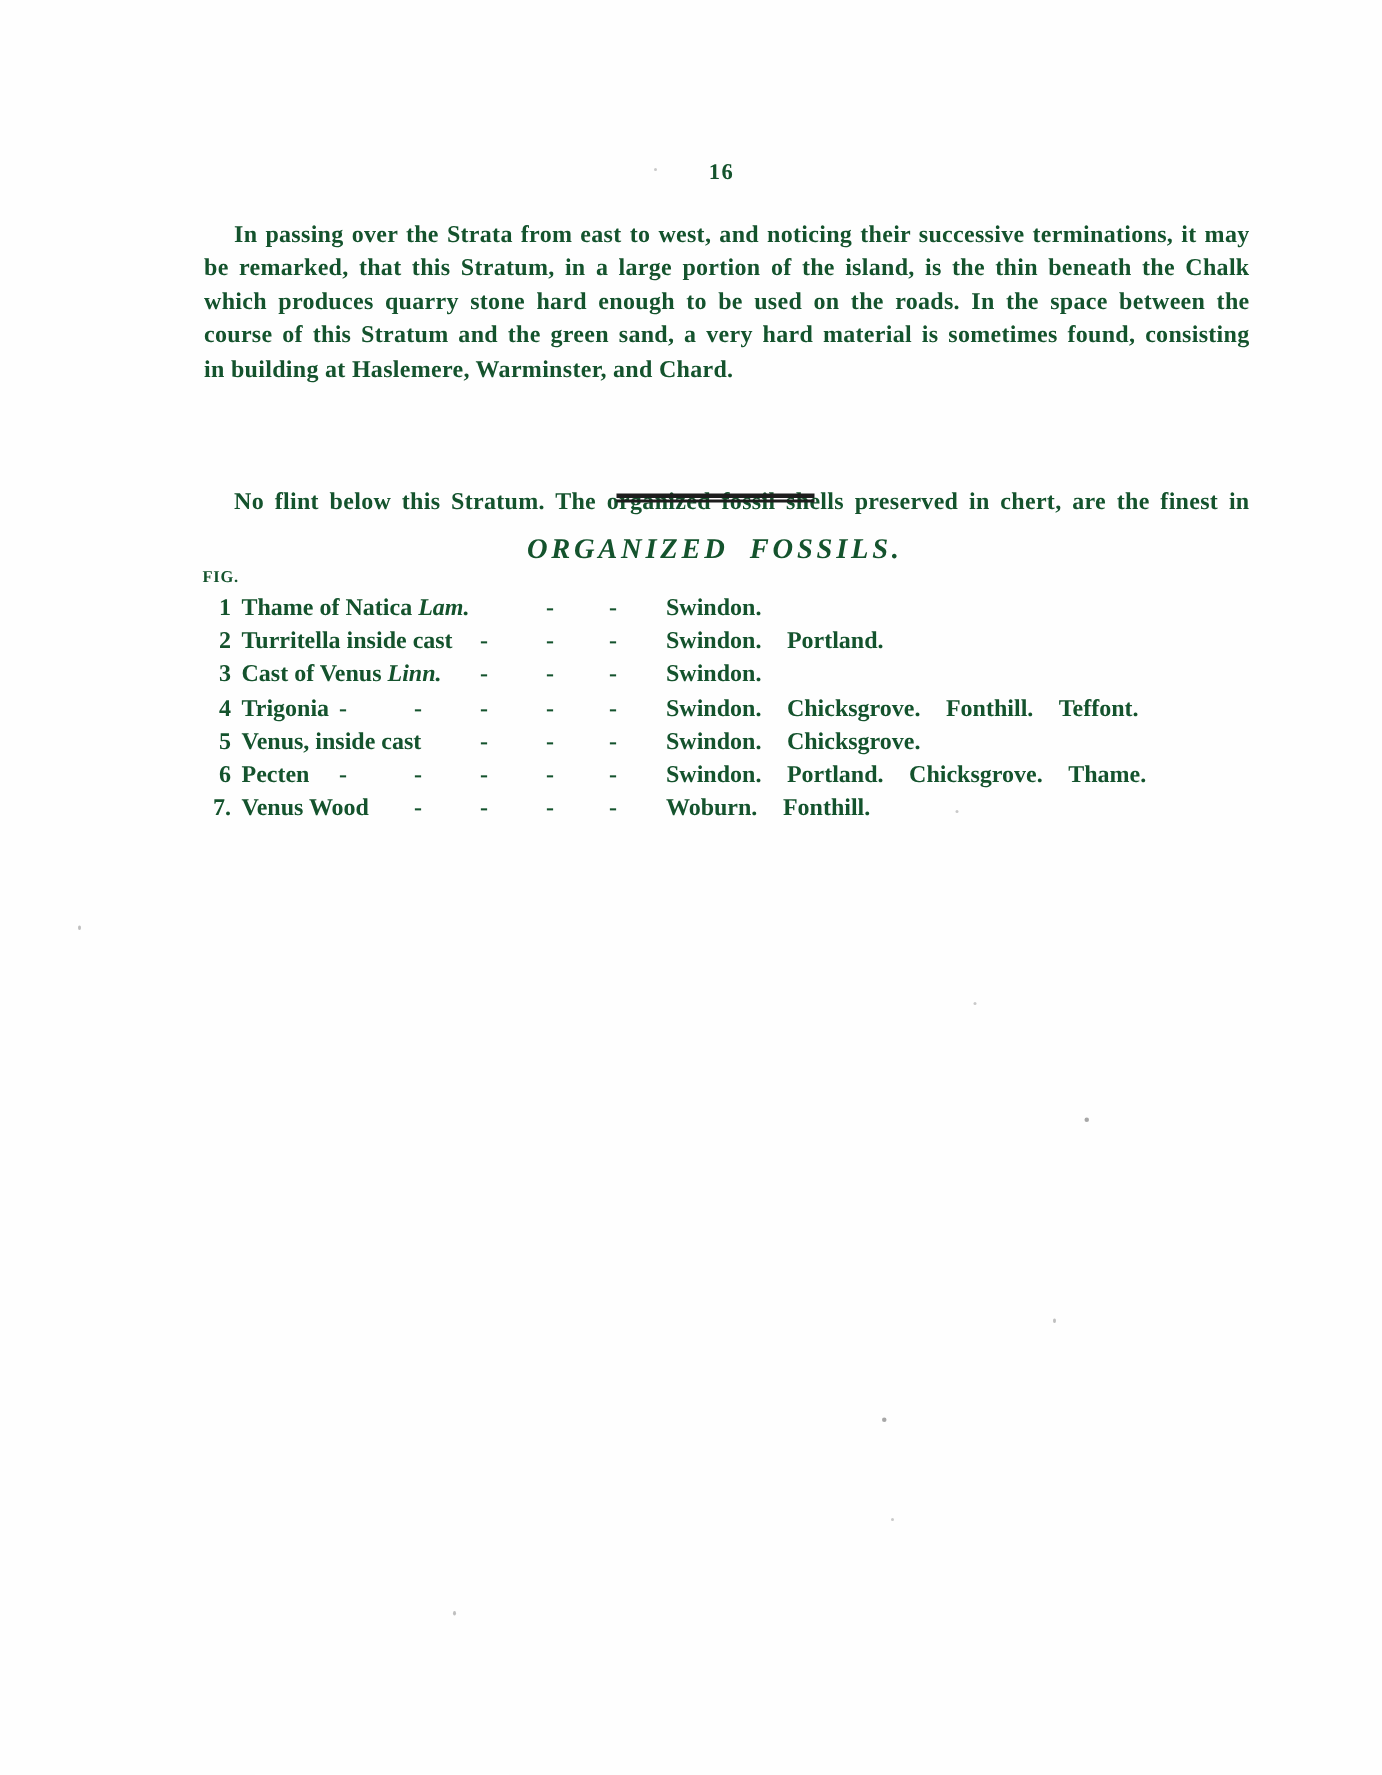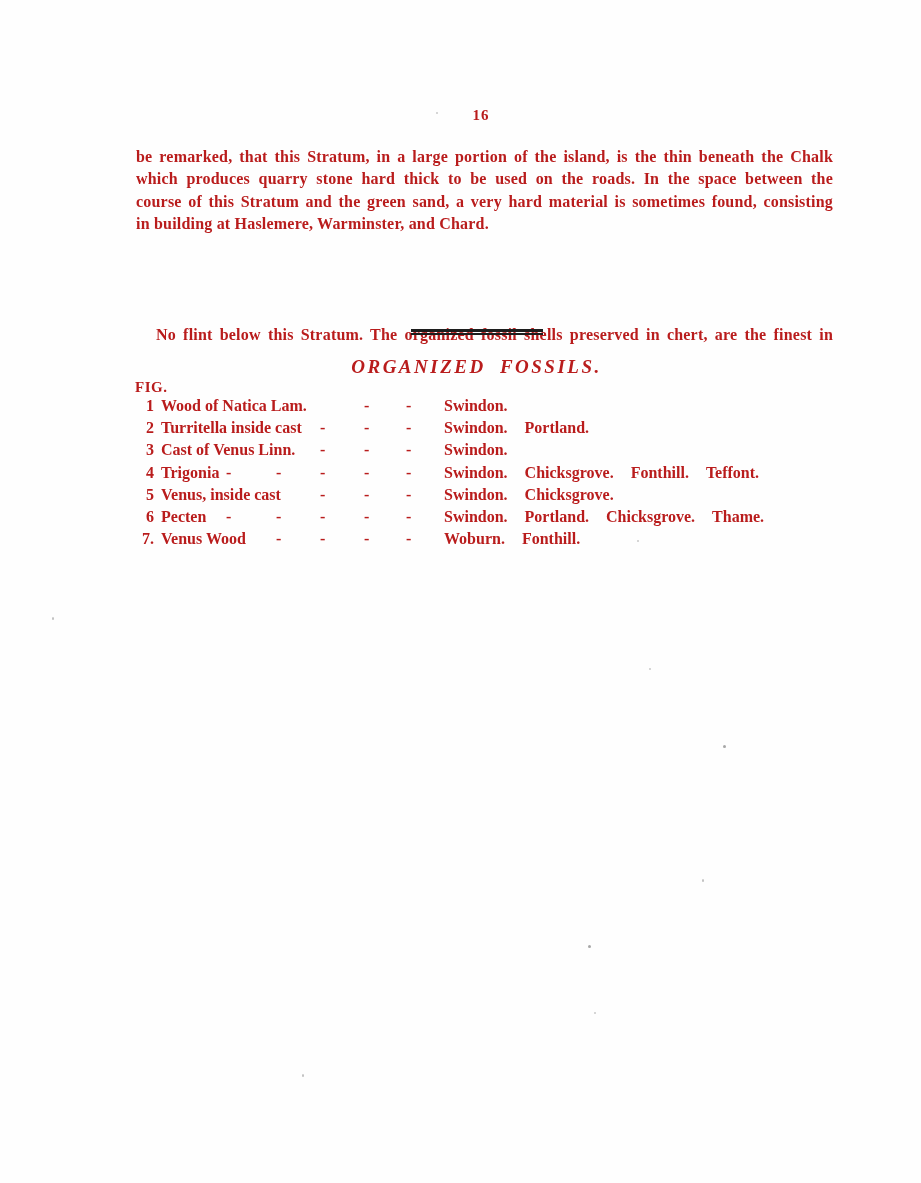--- a/index.html
+++ b/index.html
@@ -2,21 +2,21 @@
 <html><head>
 <meta charset="utf-8">
 <style>
   html,body{margin:0;padding:0;background:#ffffff;}
   .page{
     position:relative;
     width:921px;height:1183px;
     background:#fefefe;
     overflow:hidden;
     font-family:"Liberation Serif", serif;
-    color:#b91c1c;
+    color:#14532d;
   }
   
   .page-num{
     position:absolute;top:107px;left:431px;width:100px;
     text-align:center;font-size:15px;font-weight:700;letter-spacing:1px;
   }
   
   .para{
     position:absolute;left:136px;width:697px;
     font-size:16px;font-weight:700;line-height:22.4px;
@@ -34,68 +34,69 @@
   }
   
   .heading{
     position:absolute;top:356px;left:128px;width:697px;
     text-align:center;
     font-size:19px;font-style:italic;font-weight:700;
     letter-spacing:2.5px;word-spacing:7px;
   }
   .fig-label{
     position:absolute;top:379px;left:135px;
-    font-size:15px;font-weight:700;letter-spacing:.5px;
+    font-size:11px;font-weight:700;letter-spacing:.5px;
   }
   
   .fossil-list{position:absolute;top:397px;left:0;width:921px;}
   .frow{position:relative;height:22.2px;font-size:16px;font-weight:700;}
   .fig{position:absolute;left:130px;width:24px;text-align:right;}
   .fname{position:absolute;left:161px;white-space:nowrap;}
-  .fname .species{margin-left:4px;text-align:right;}
+  .fname .species{font-style:italic;margin-left:4px;text-align:right;}
   .dash{position:absolute;font-weight:700;}
   .d0{left:226px;} .d1{left:276px;} .d2{left:320px;} .d3{left:364px;} .d4{left:406px;}
   .locs{position:absolute;left:444px;white-space:nowrap;display:flex;}
   .loc{margin-right:17px;}
   .loc:empty{display:none;}
   
   .speck{position:absolute;background:#8a8a8a;border-radius:50%;}
   .s-a{width:3px;height:3px;opacity:.75;}
   .s-b{width:2px;height:3px;opacity:.55;}
   .s-c{width:2px;height:2px;opacity:.45;}
 </style>
 </head>
 <body>
 
 <div class="page">
 
   <div class="page-num">16</div>
 
   <div class="para para1">
+    <div class="pline first">In passing over the Strata from east to west, and noticing their successive terminations, it may</div>
     <div class="pline">be remarked, that this Stratum, in a large portion of the island, is the thin beneath the Chalk</div>
-    <div class="pline">which produces quarry stone hard thick to be used on the roads.  In the space between the</div>
+    <div class="pline">which produces quarry stone hard enough to be used on the roads.  In the space between the</div>
     <div class="pline">course of this Stratum and the green sand, a very hard material is sometimes found, consisting</div>
     <div class="pline last">in building at Haslemere, Warminster, and Chard.</div>
   </div>
 
   <div class="para para2">
     <div class="pline first">No flint below this Stratum.  The organized fossil shells preserved in chert, are the finest in</div>
   </div>
 
   <div class="divider"></div>
 
   <div class="heading">ORGANIZED FOSSILS.</div>
 
   <div class="fig-label">FIG.</div>
 
   <div class="fossil-list">
 
     <div class="frow">
       <span class="fig">1</span>
-      <span class="fname"><span>Wood of Natica</span><span class="species">Lam.</span></span>
+      <span class="fname"><span>Thame of Natica</span><span class="species">Lam.</span></span>
       <span class="dash d0"></span>
       <span class="dash d1"></span>
       <span class="dash d2"></span>
       <span class="dash d3">-</span>
       <span class="dash d4">-</span>
       <span class="locs">
         <span class="loc">Swindon.</span>
 
       </span>
     </div>

